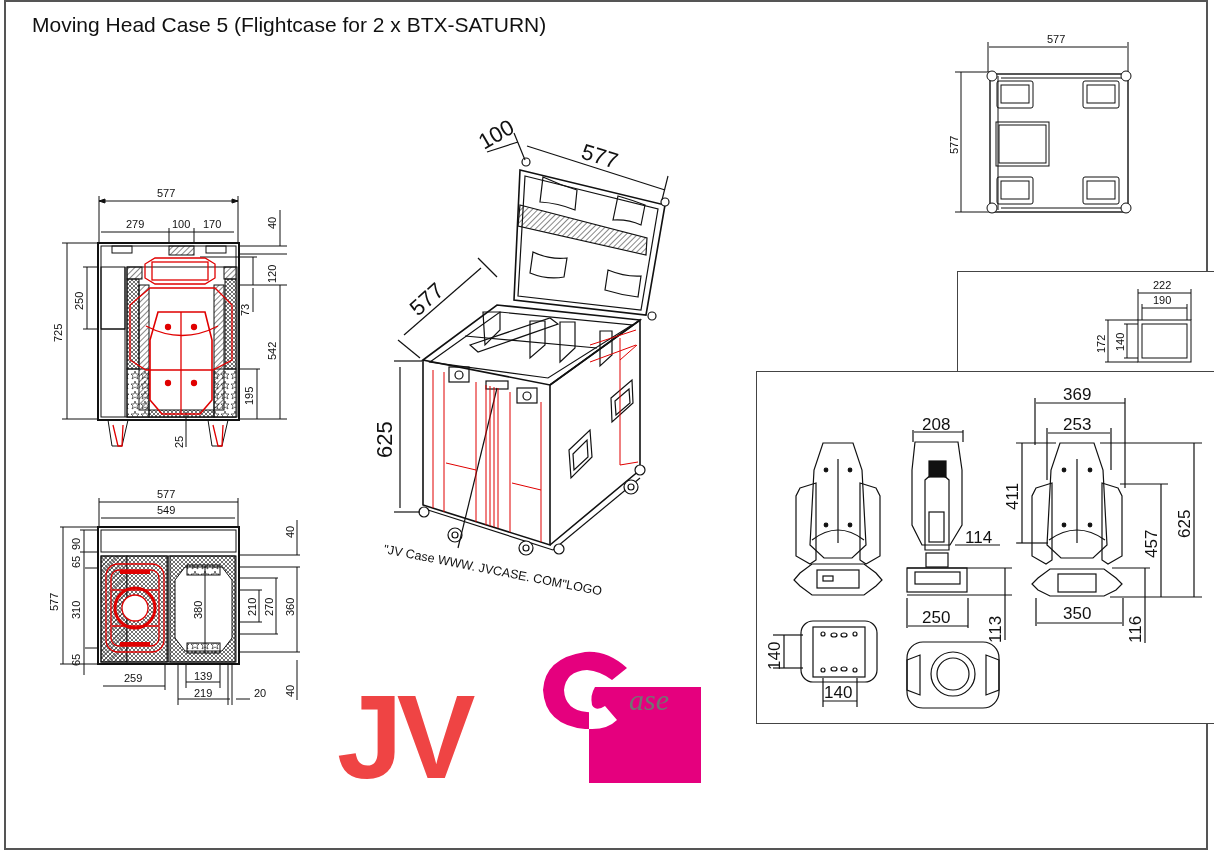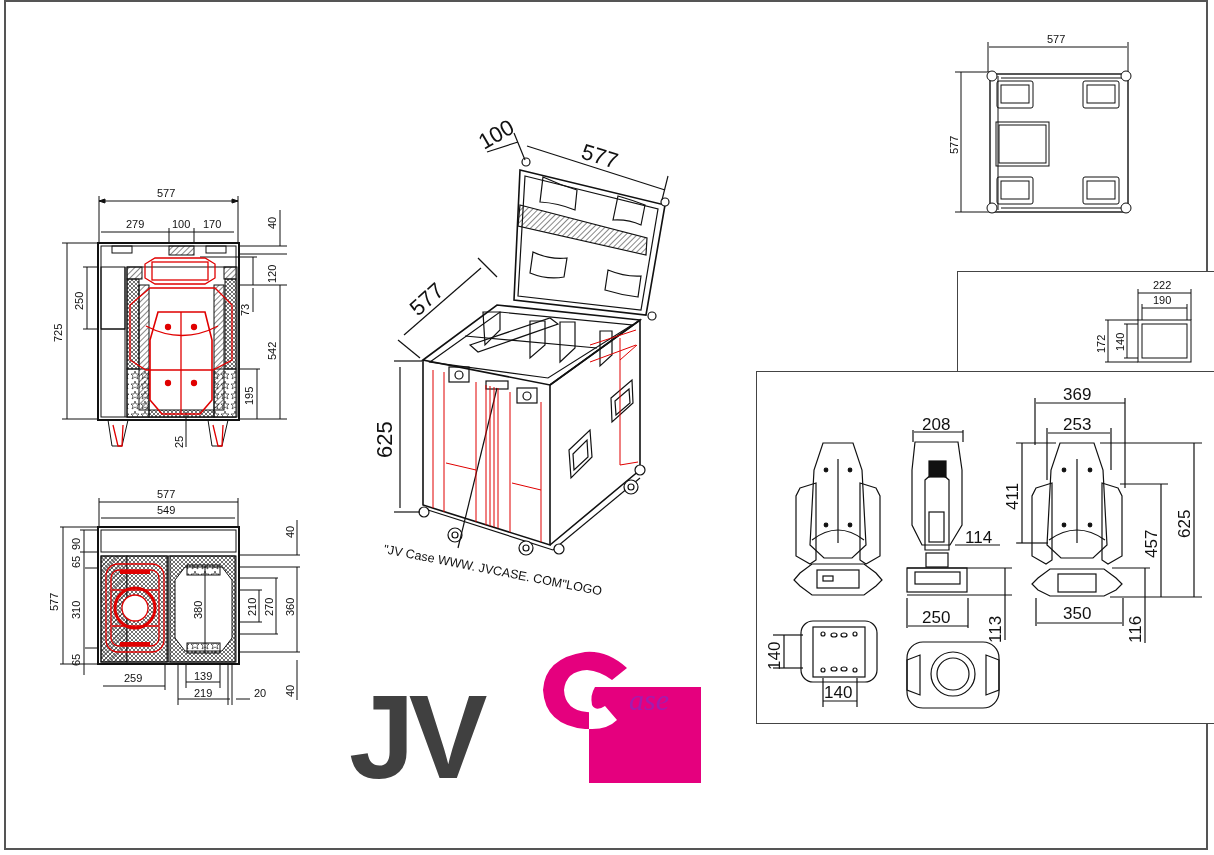--- a/index.html
+++ b/index.html
@@ -3,30 +3,31 @@
 <meta charset="utf-8">
 <style>
   html, body { margin:0; padding:0; background:#fff; }
   body { width:1214px; height:855px; position:relative; overflow:hidden; font-family:"Liberation Sans", sans-serif; }
   .frame { position:absolute; left:4px; top:0; width:1204px; height:850px; border:2px solid #555; border-top:2px solid #555; box-sizing:border-box; }
   .title { position:absolute; left:32px; top:12px; font-size:21px; line-height:26px; color:#111; }
   .title div { white-space:nowrap; }
   .panel { position:absolute; border:1.5px solid #444; box-sizing:border-box; background:#fff; }
   svg { position:absolute; overflow:visible; }
   svg text { font-family:"Liberation Sans", sans-serif; fill:#111; }
-  .logo-jv { position:absolute; left:337px; top:678px; font-family:"Liberation Sans", sans-serif; font-weight:bold; font-size:118px; letter-spacing:-6px; color:#404040; line-height:1;margin-left:12px; }
+  .logo-jv { position:absolute; left:337px; top:678px; font-family:"Liberation Sans", sans-serif; font-weight:bold; font-size:118px; letter-spacing:-6px; color:#ef4444; line-height:1; }
   .logo-box { position:absolute; left:589px; top:687px; width:112px; height:96px; }
-  .logo-case { position:absolute; left:629px; top:683px; font-family:"Liberation Serif", serif; font-style:italic; font-size:30px; color:#a21caf; }
+  .logo-case { position:absolute; left:629px; top:683px; font-family:"Liberation Serif", serif; font-style:italic; font-size:30px; color:#737373; }
 </style>
 </head>
 <body>
 
 <div class="frame"></div>
 
 <div class="title">
+  <div>Moving Head Case 5 (Flightcase for 2 x BTX-SATURN)</div>
 </div>
 
 <svg width="310" height="280" style="left:40px;top:180px;" viewBox="40 180 310 280">
   <g stroke="#111" fill="none" stroke-width="1">
 
     <line x1="99" y1="201" x2="238" y2="201"></line>
     <line x1="99" y1="196" x2="99" y2="243"></line>
       <line x1="238" y1="196" x2="238" y2="243"></line>
     <polygon points="99,201 105,199 105,203" fill="#111"></polygon>
       <polygon points="238,201 232,199 232,203" fill="#111"></polygon>

